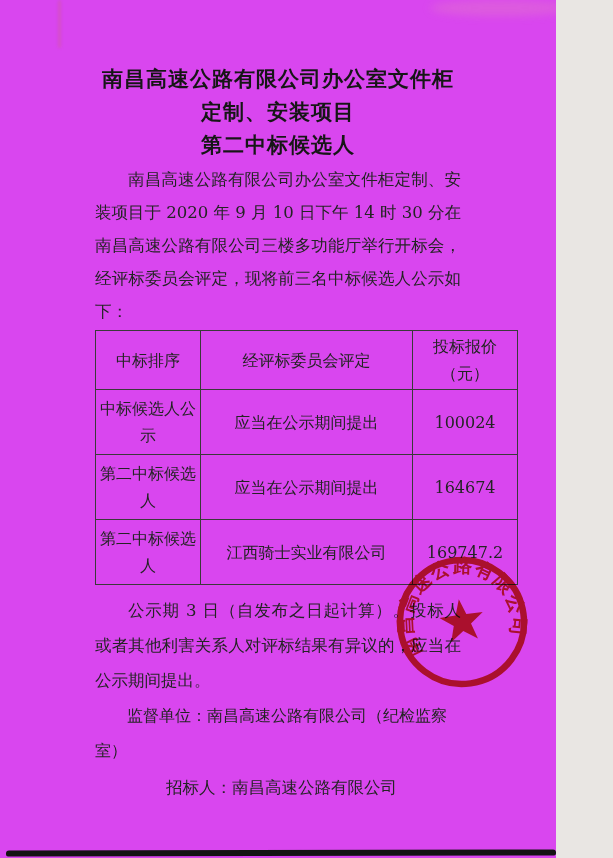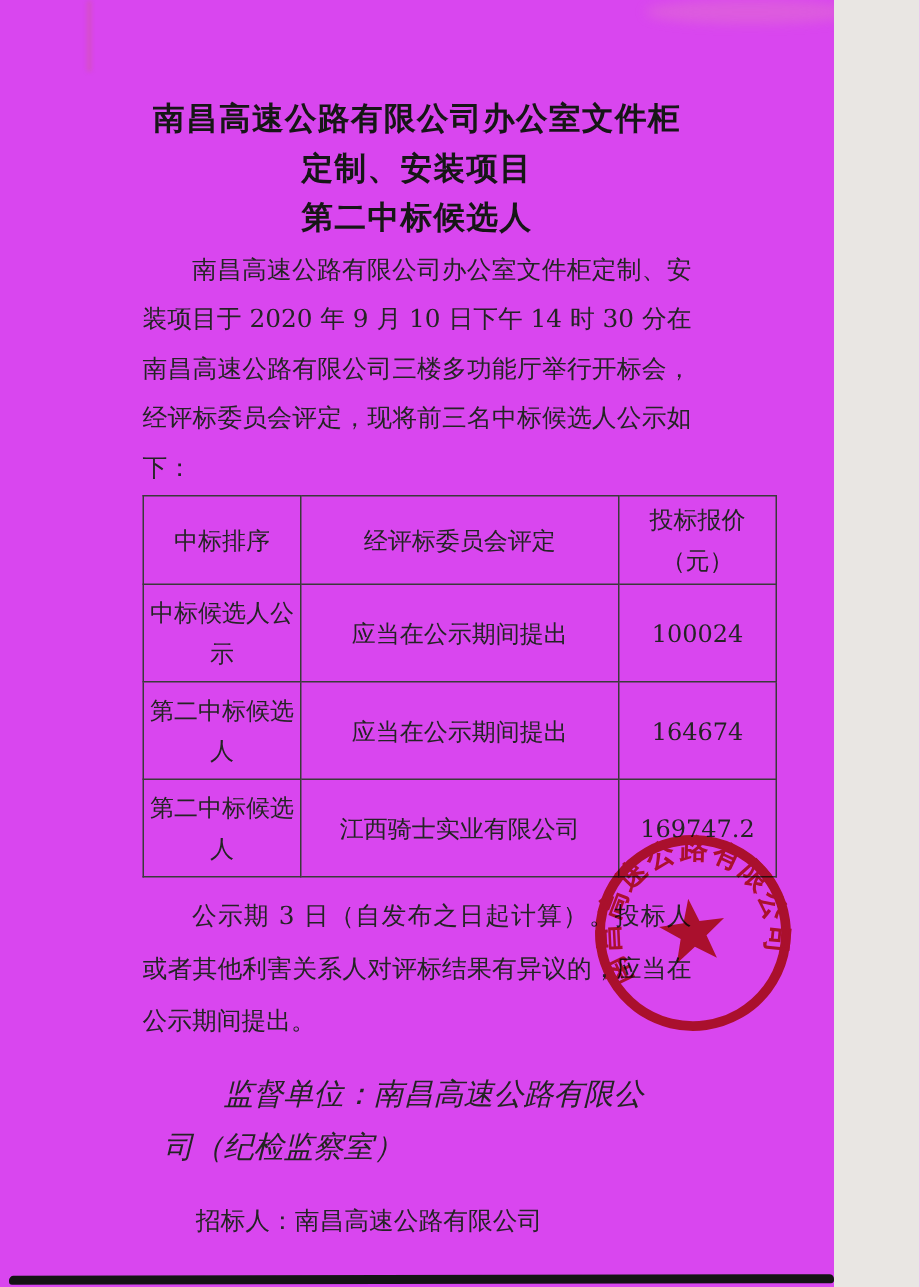--- a/index.html
+++ b/index.html
@@ -53,26 +53,25 @@
     margin:0;
     font-size:16.5px;
     line-height:33px;
     text-align:justify;
     color:#242424;
   }
   .indent{text-indent:2em;}
   .intro{margin-top:2px;}
   .notice{margin-top:8px;line-height:35px;}
   .line{
-    margin:14px;
-    font-size:20px;
+    margin:0;
+    font-size:16px;
     line-height:35px;
     text-indent:2em;
     color:#242424;
-    font-style:italic;
   }
   .bid-table{
     border-collapse:collapse;
     margin-top:2px;
     width:422px;
     table-layout:fixed;
     font-size:16px;
     color:#242424;
   }
   .bid-table th,.bid-table td{
@@ -86,21 +85,21 @@
   .bid-table thead th{height:42px;}
   .bid-table tbody td{height:60px;}
   .col-rank{width:105px;}
   .col-name{width:212px;}
   .col-price{width:105px;}
   .sign-block{margin-top:2px;}
   .sign-line{
     margin:0;
     font-size:16.5px;
     line-height:35px;
-    text-align:center;
+    text-align:right;
     margin-right:-29px; 
     padding-right:95px;
     color:#242424;
   }
   .bidder-line{padding-right:93px;}
   .date-line{padding-right:100px;}
   
   .seal{
     position:absolute;
     left:387px;top:547px;

